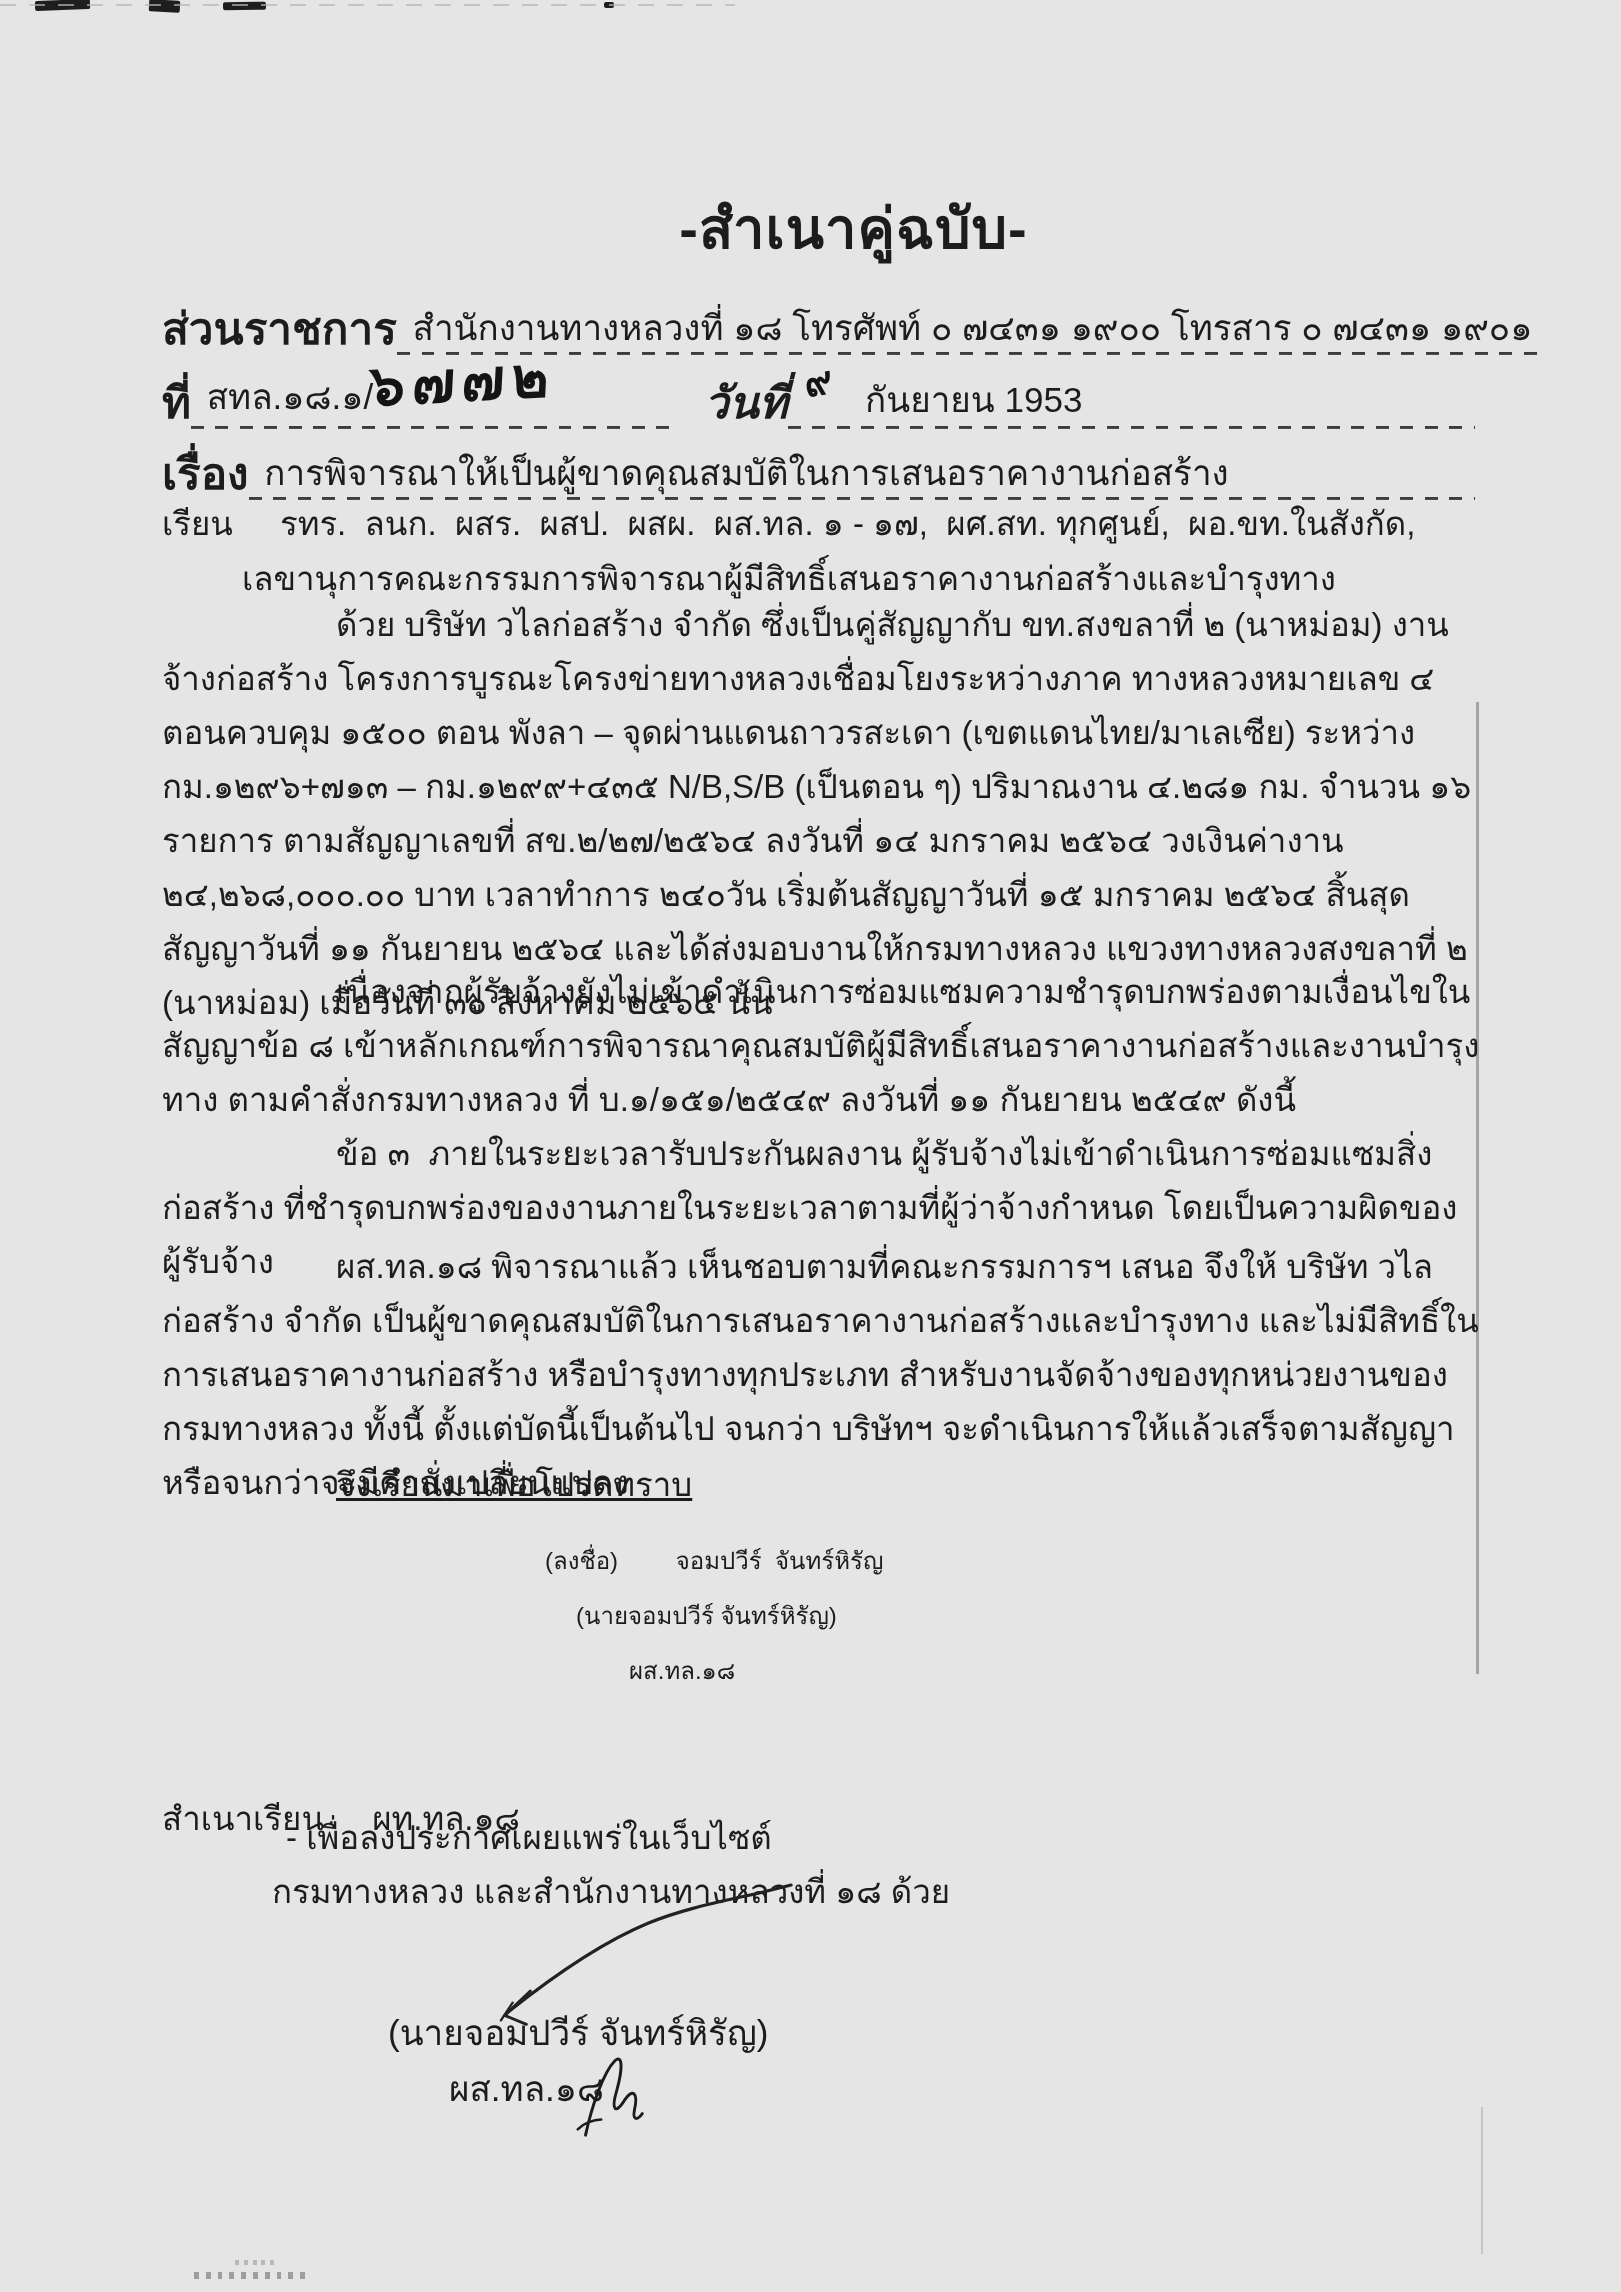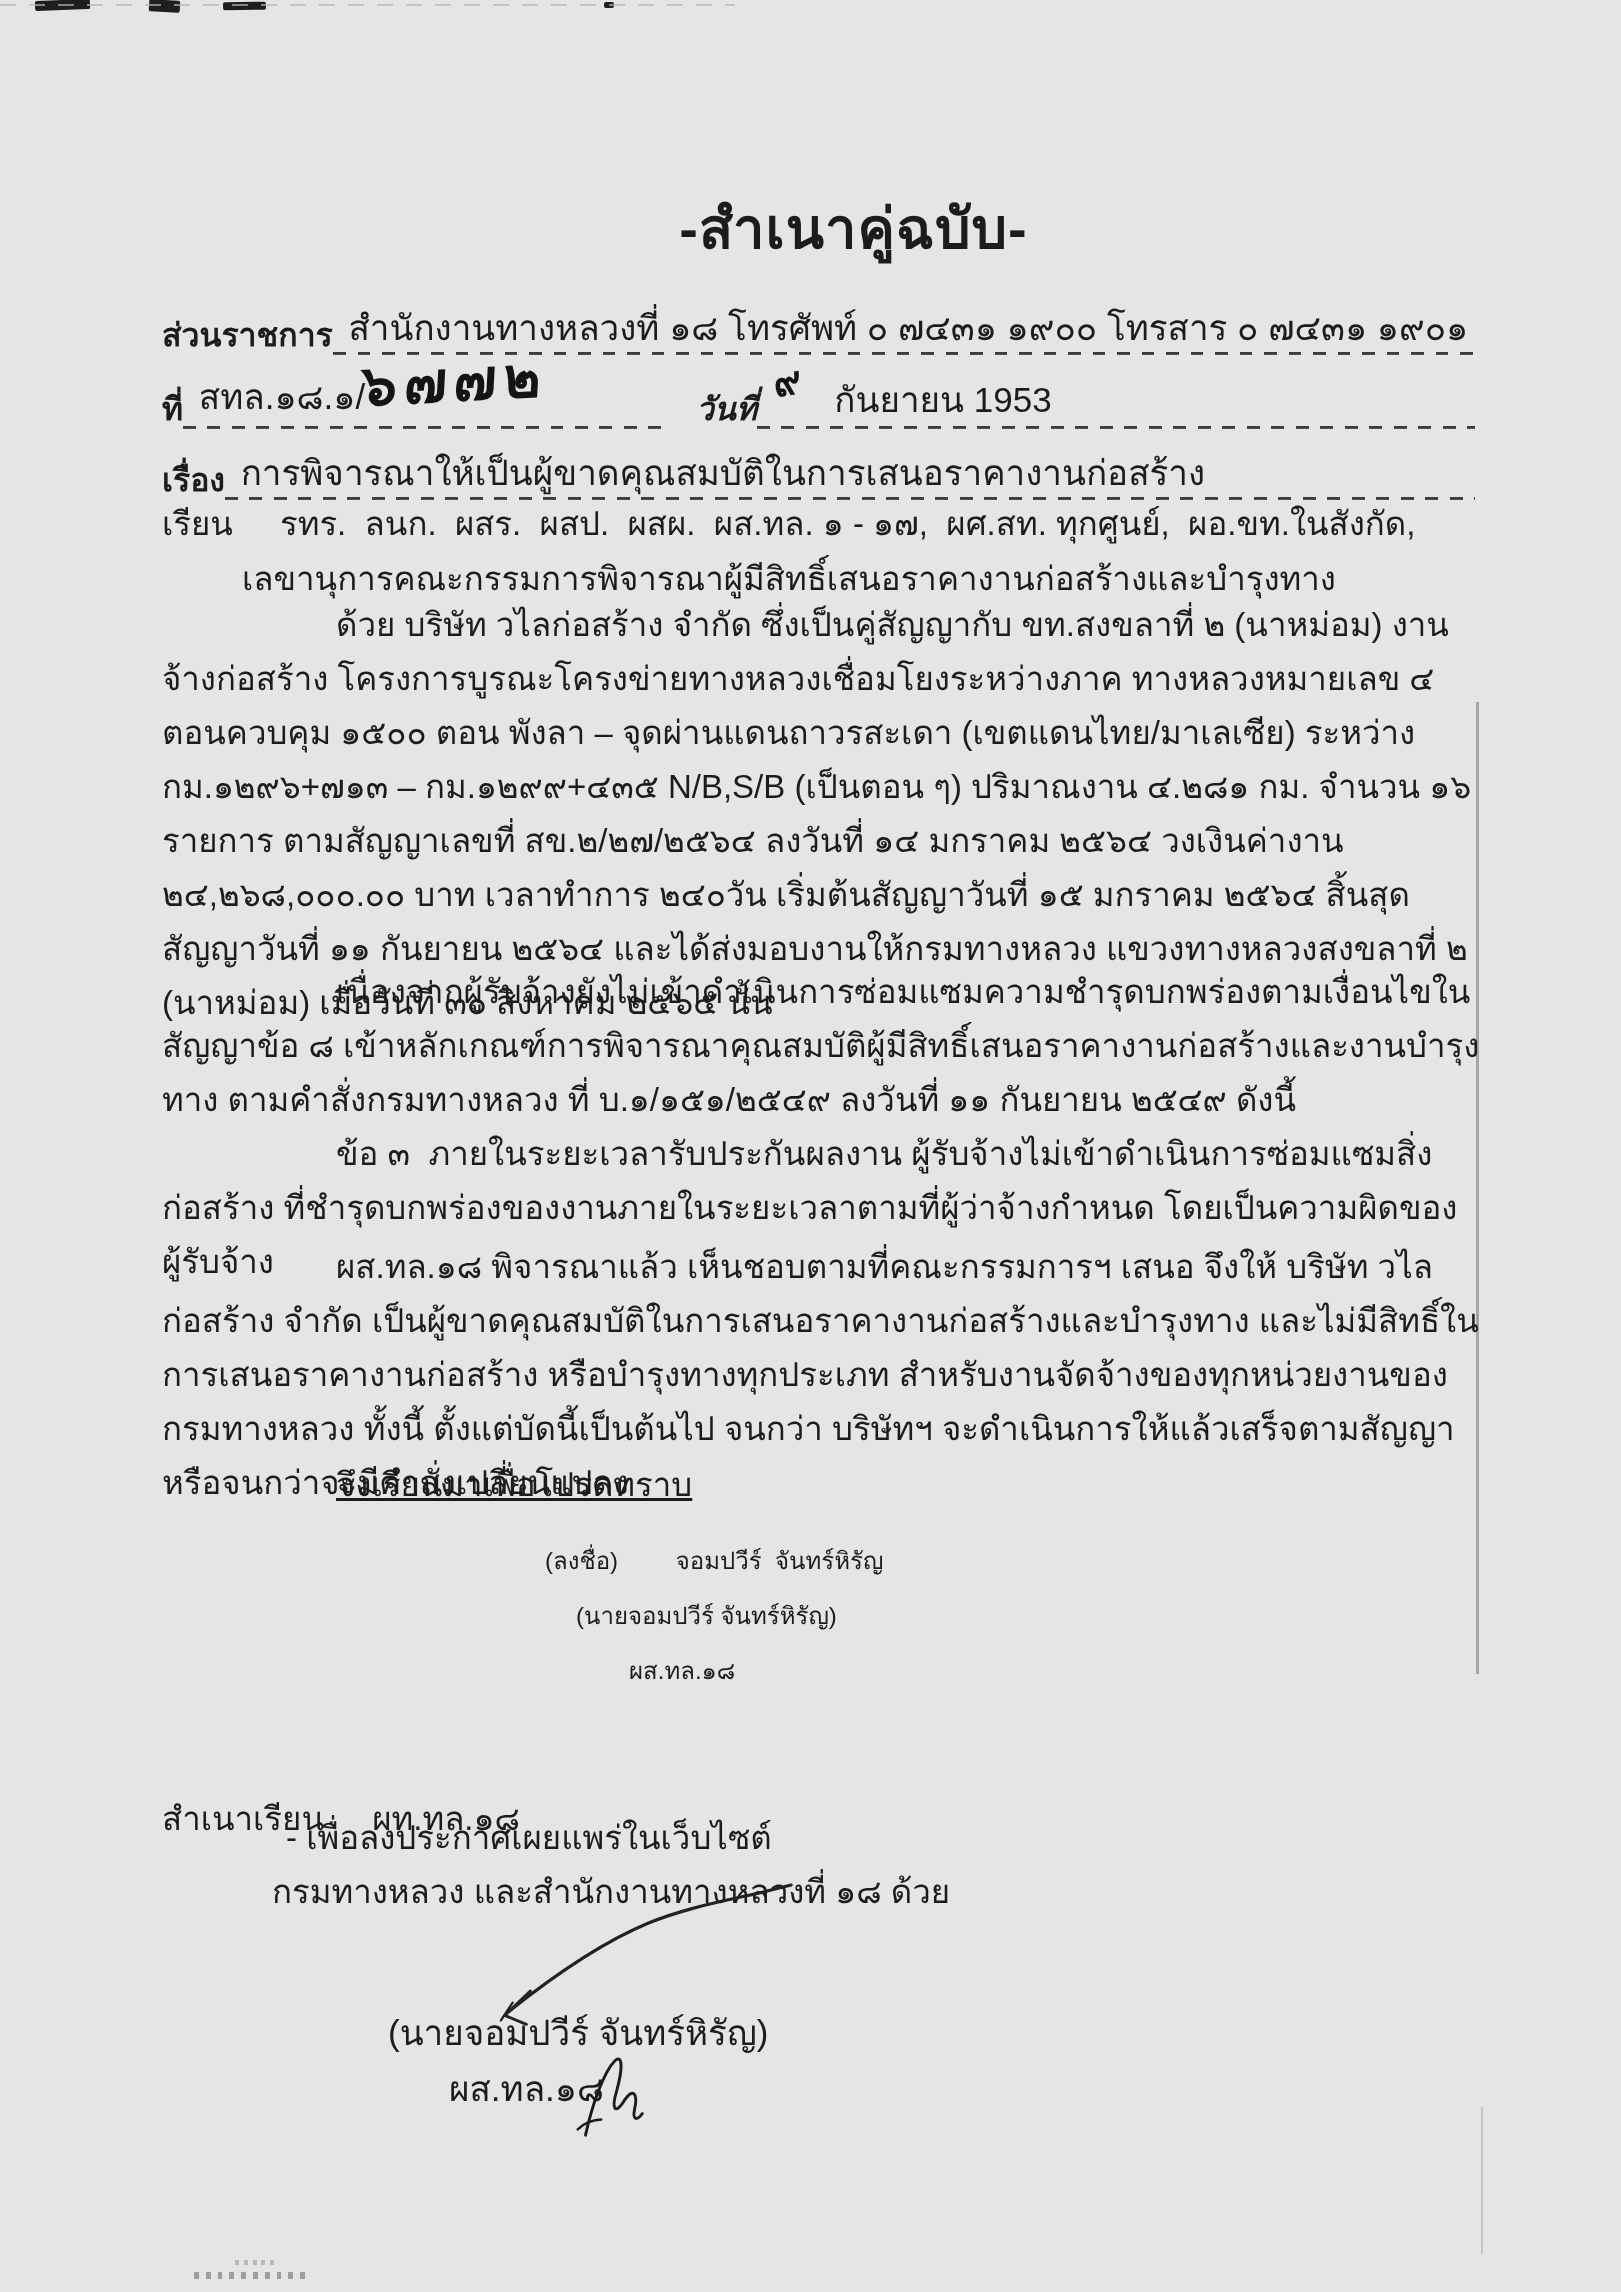--- a/index.html
+++ b/index.html
@@ -25,21 +25,21 @@
     transform: translateX(43px);
     letter-spacing: 1px;
   }
 
   
   .hdr { position: absolute; left: 162px; top: 290px; width: 1313px; }
   .hdr-row { display: flex; align-items: flex-end; }
   .row-1 { height: 65px; }
   .row-2 { height: 74px; }
   .row-3 { height: 71px; }
-  .lbl { font-weight: bold; font-size: 32px; white-space: nowrap; line-height: 1.1; padding-bottom: 2px; }
+  .lbl { font-weight: bold; font-size: 44px; white-space: nowrap; line-height: 1.1; padding-bottom: 2px; }
   .dashline {
     background-image: repeating-linear-gradient(90deg, #3c3c3c 0 12.7px, transparent 12.7px 24.5px);
     background-repeat: no-repeat;
     background-position: left bottom;
     background-size: 100% 2.9px;
     padding: 0 5.9px 6.9px 15.7px;
     font-size: 35px;
     line-height: 1.15;
     white-space: nowrap;
     overflow: visible;

